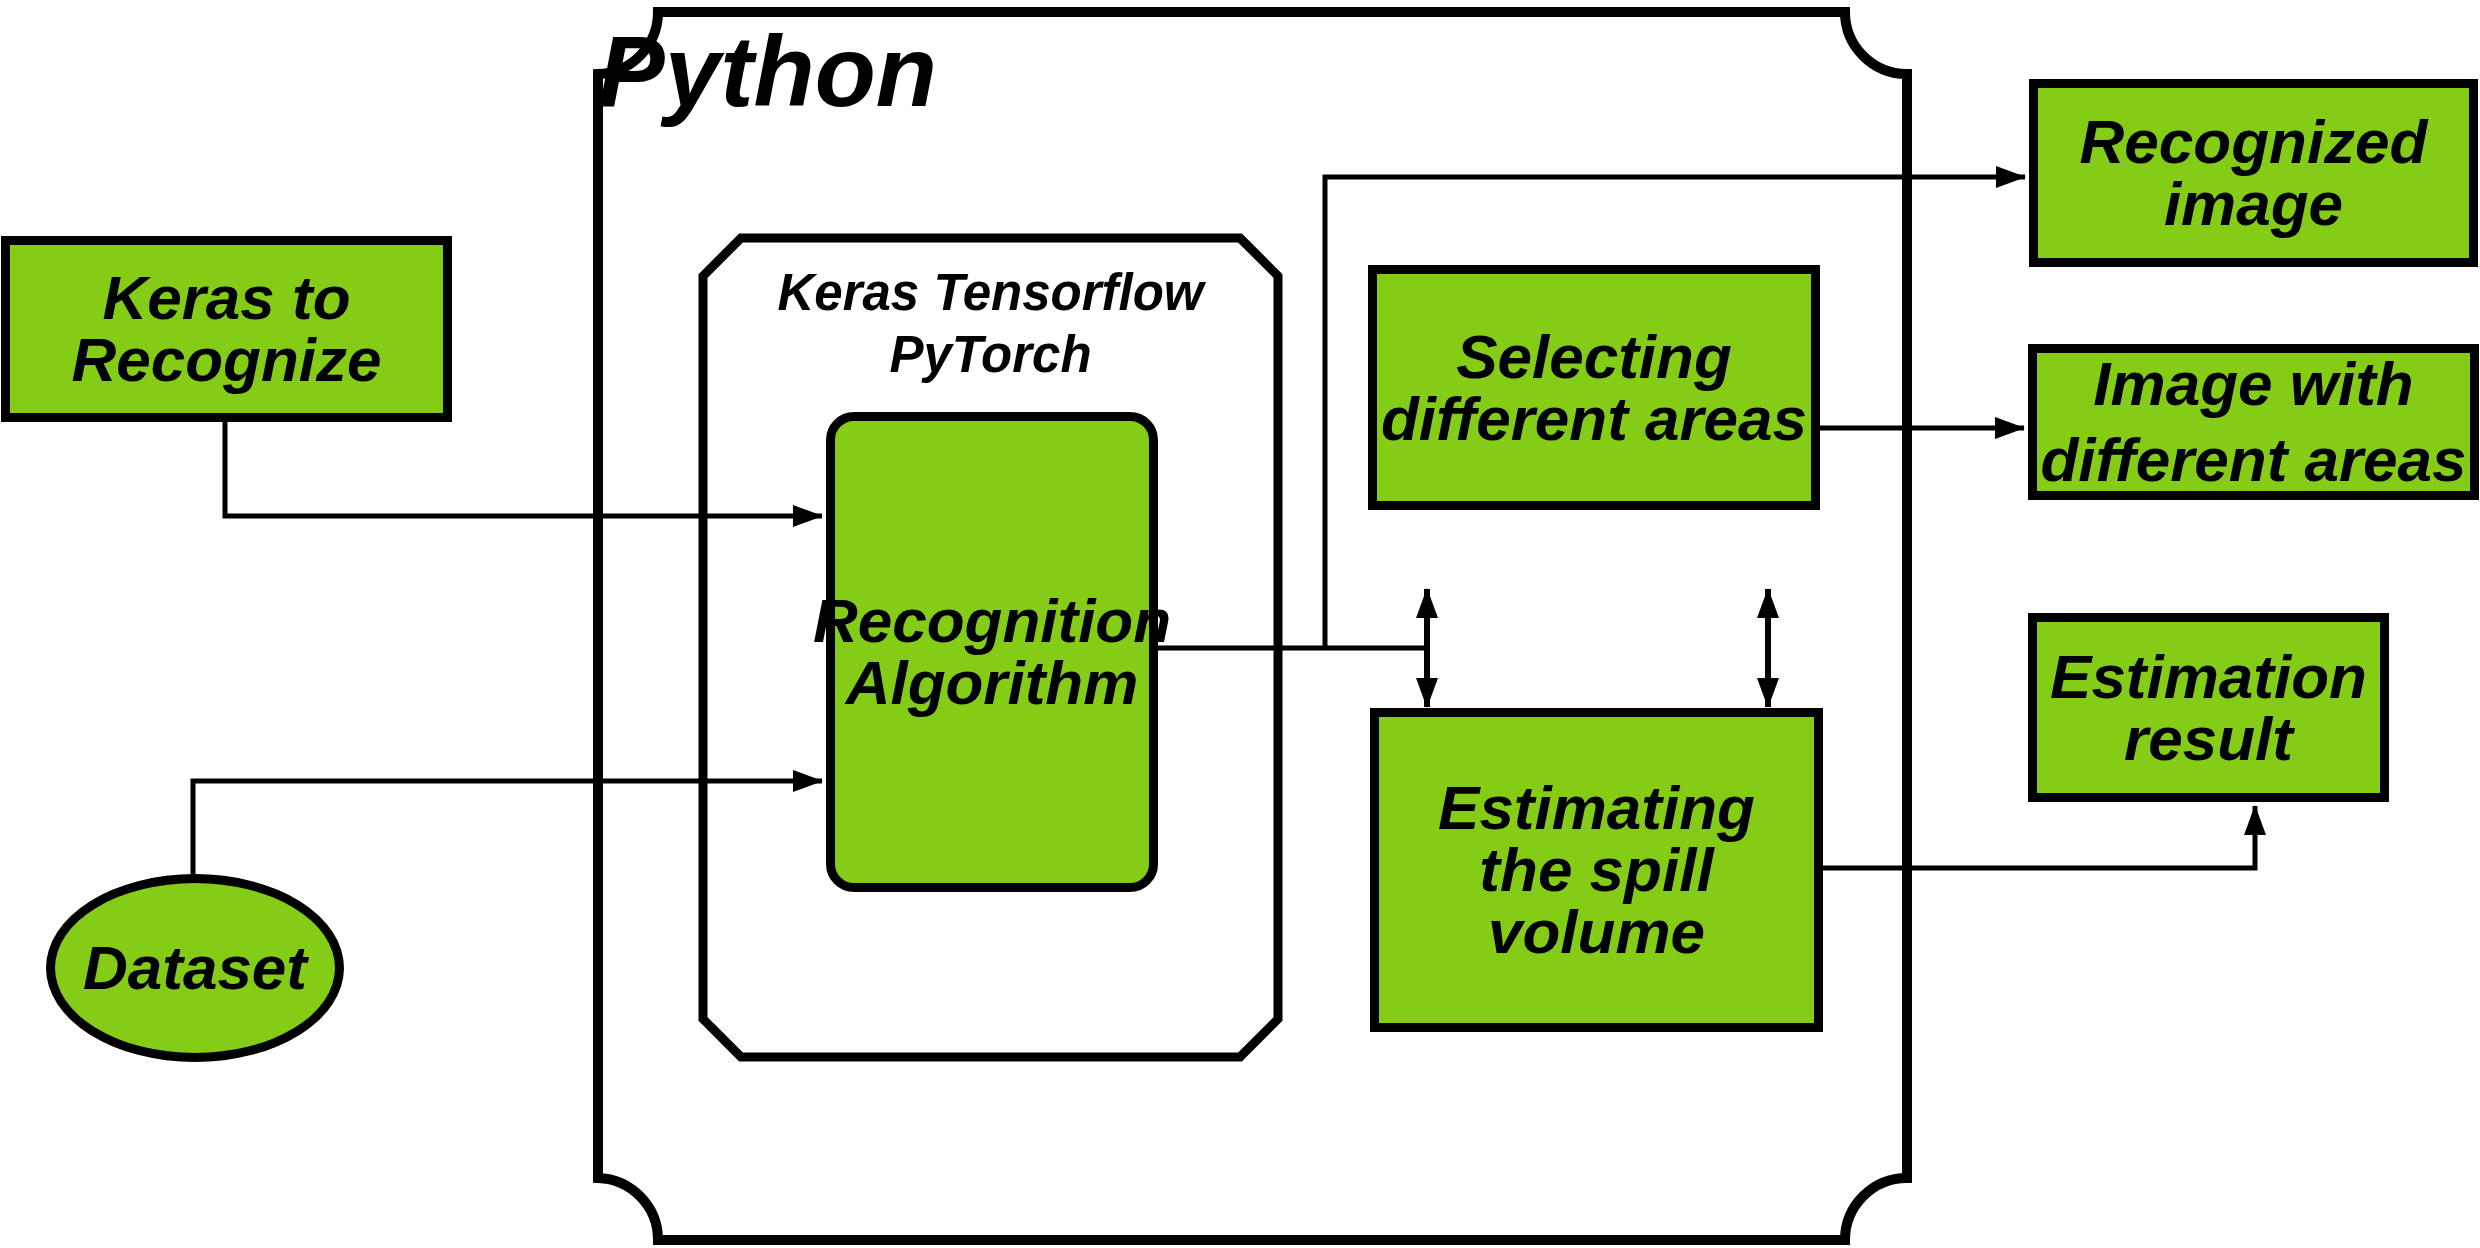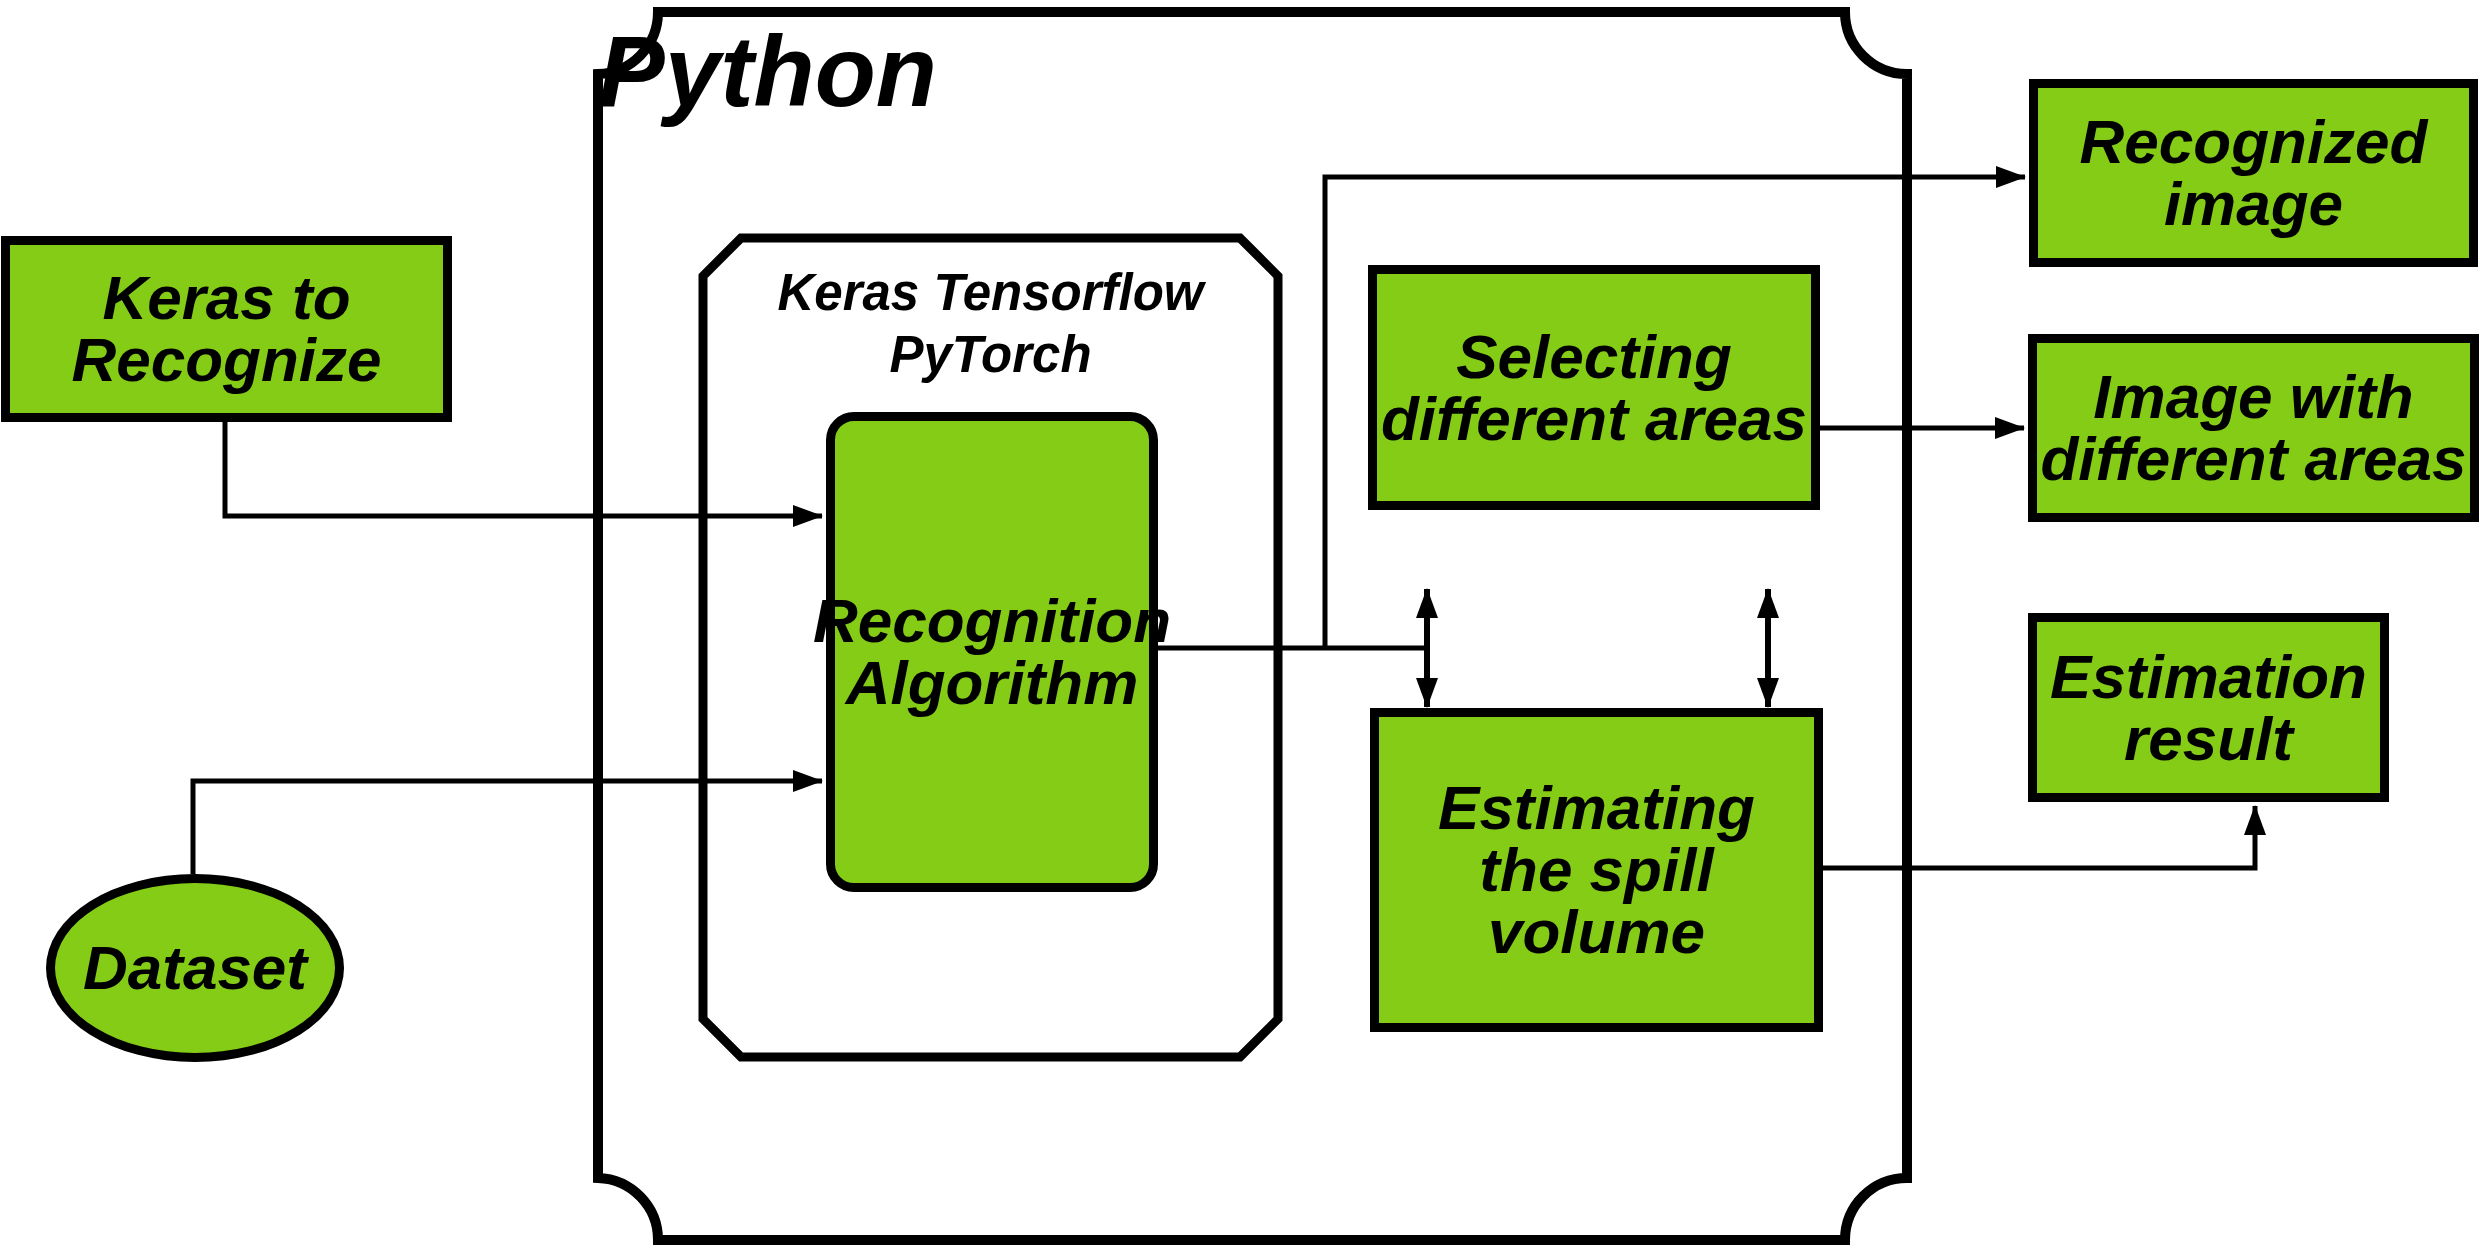--- a/index.html
+++ b/index.html
@@ -67,21 +67,21 @@
     line-height: 110px;
   }
 
   
   .n-image-to-recognize { left: 1px;    top: 236px; width: 451px; height: 186px; }
   .n-dataset            { left: 46px;   top: 874px; width: 298px; height: 188px; }
   .n-recognition        { left: 826px;  top: 412px; width: 332px; height: 480px; }
   .n-selecting          { left: 1368px; top: 265px; width: 452px; height: 245px; }
   .n-estimating         { left: 1370px; top: 708px; width: 453px; height: 324px; text-align: center; }
   .n-recognized-image   { left: 2029px; top: 79px;  width: 449px; height: 188px; }
-  .n-image-with-areas   { left: 2028px; top: 334px; width: 451px; height: 188px; }
+  .n-image-with-areas   { left: 2028px; top: 344px; width: 451px; height: 156px; justify-content: space-between; }
   .n-estimation-result  { left: 2028px; top: 613px; width: 361px; height: 189px; }
   .n-keras-label        { left: 703px;  top: 262px; width: 575px; }
 </style>
 </head>
 <body>
 
 <div class="stage">
 
   <svg class="wires" viewBox="0 0 2480 1248">
     <defs>

